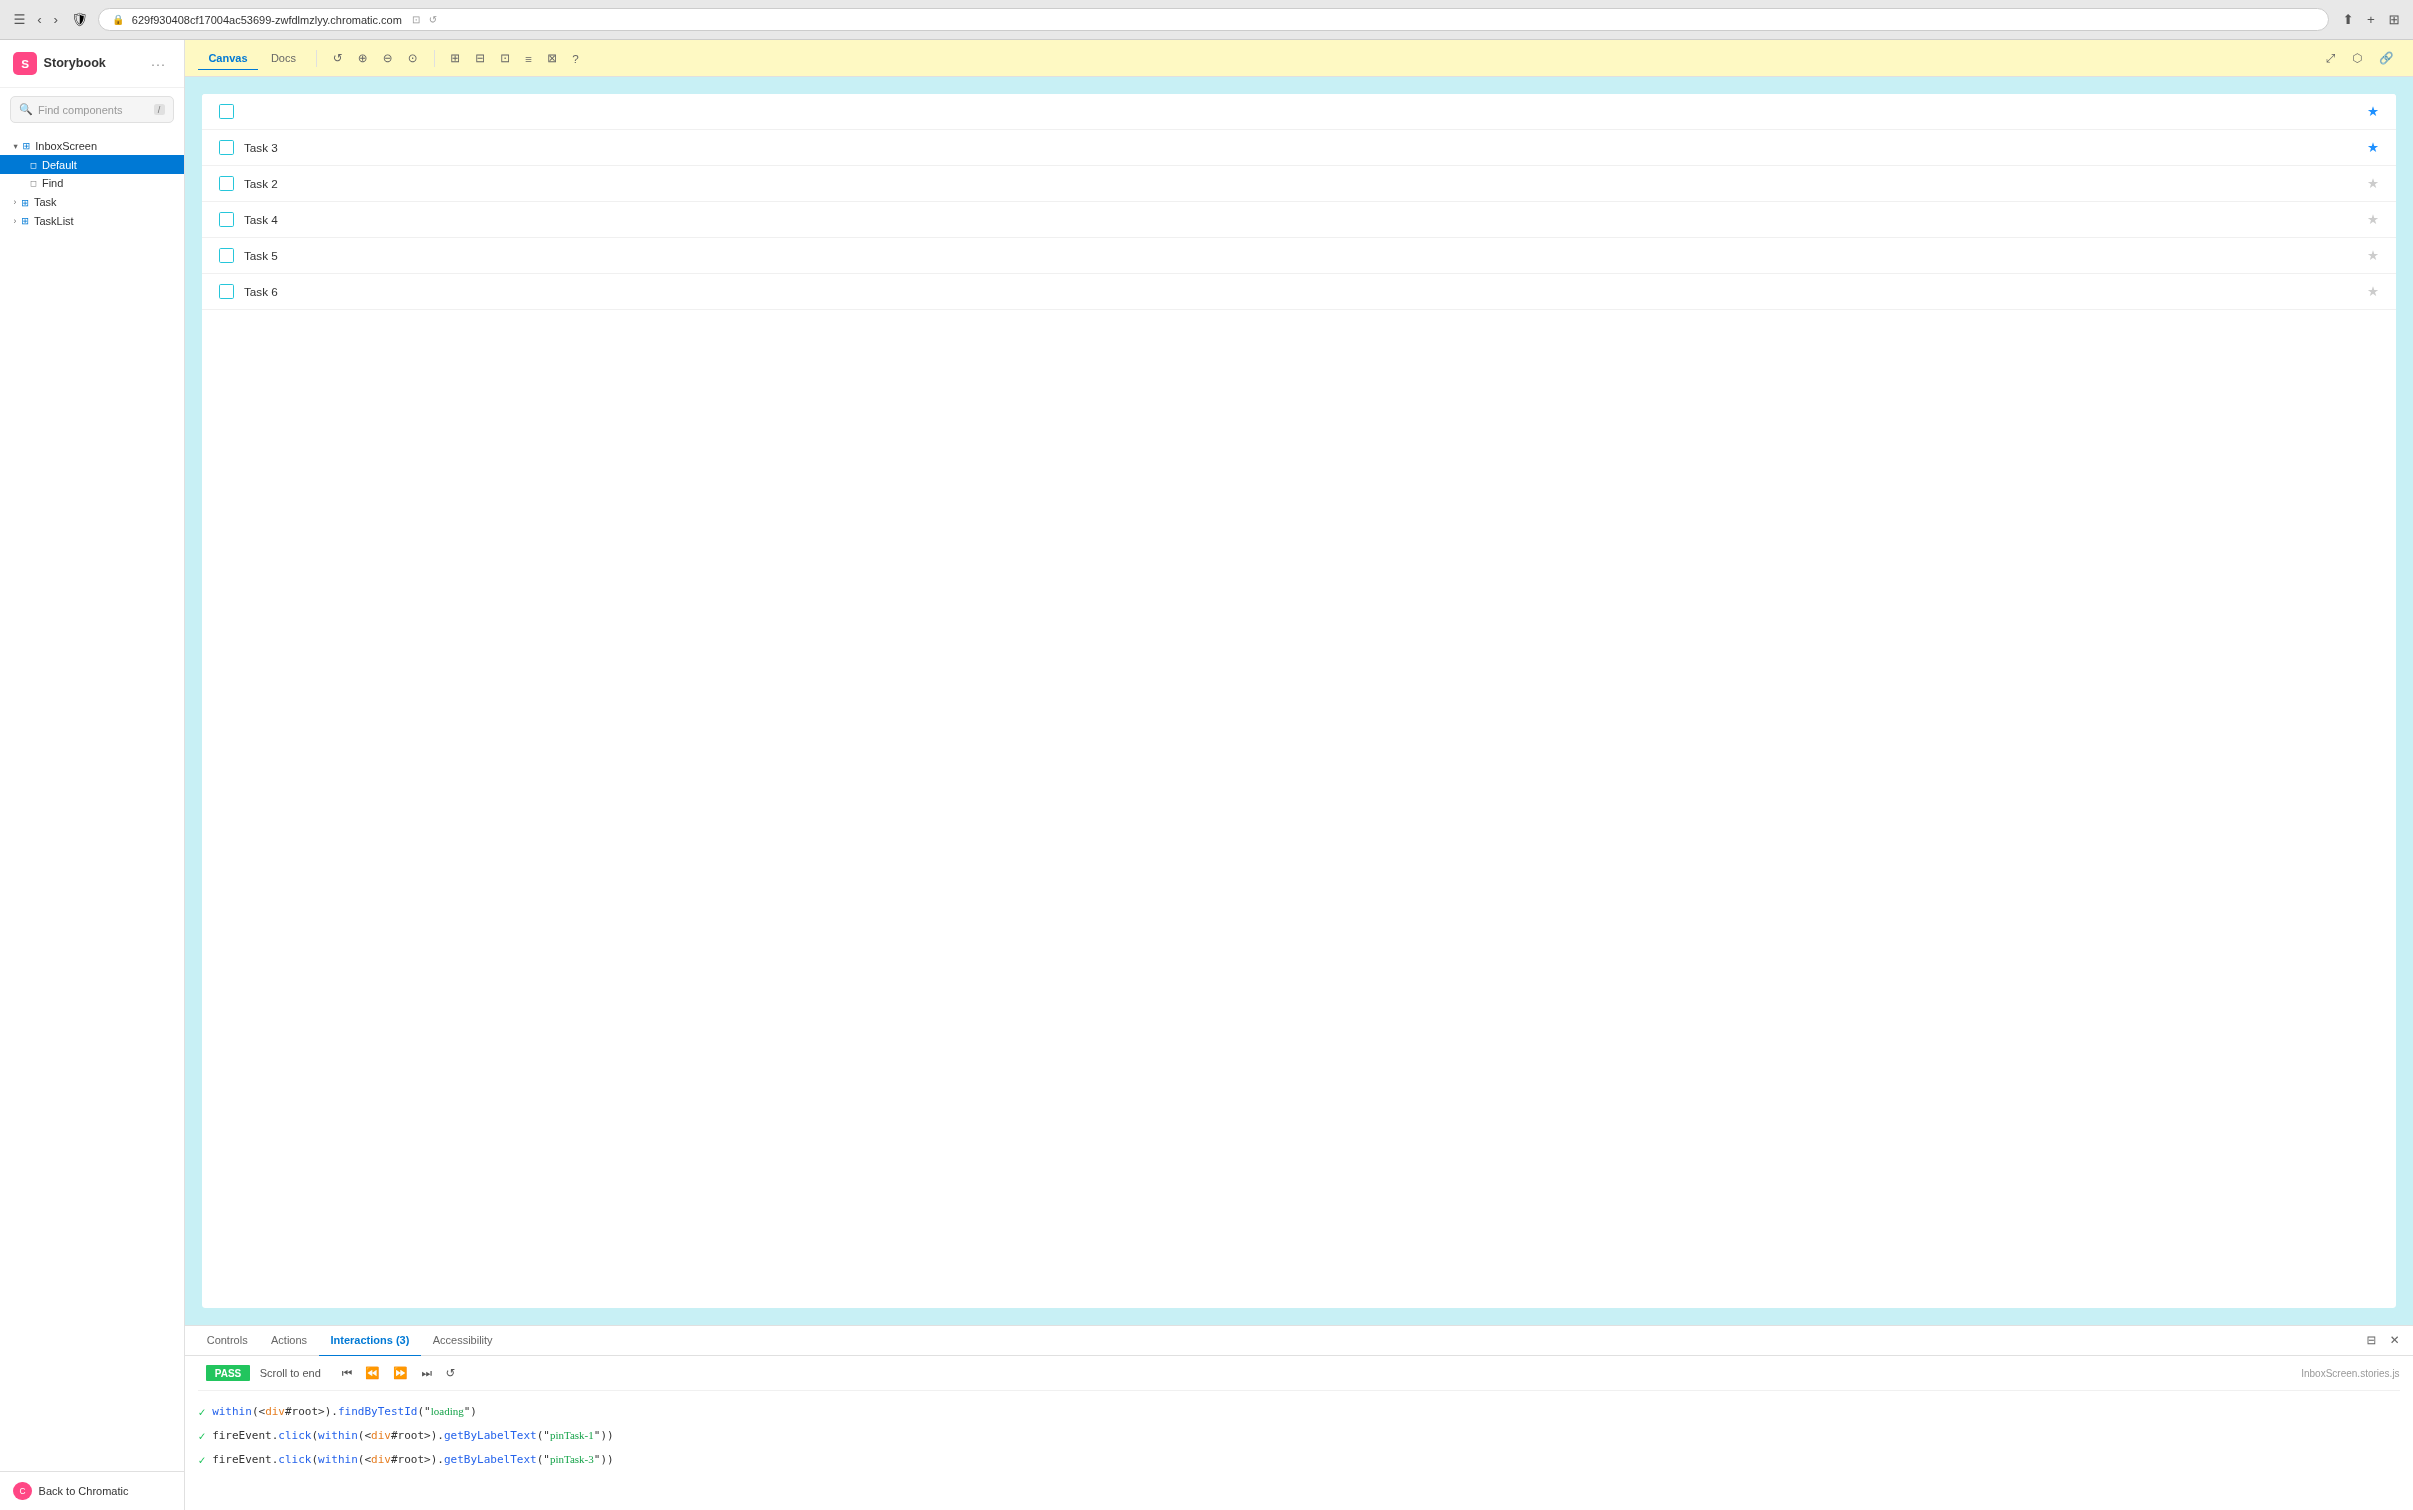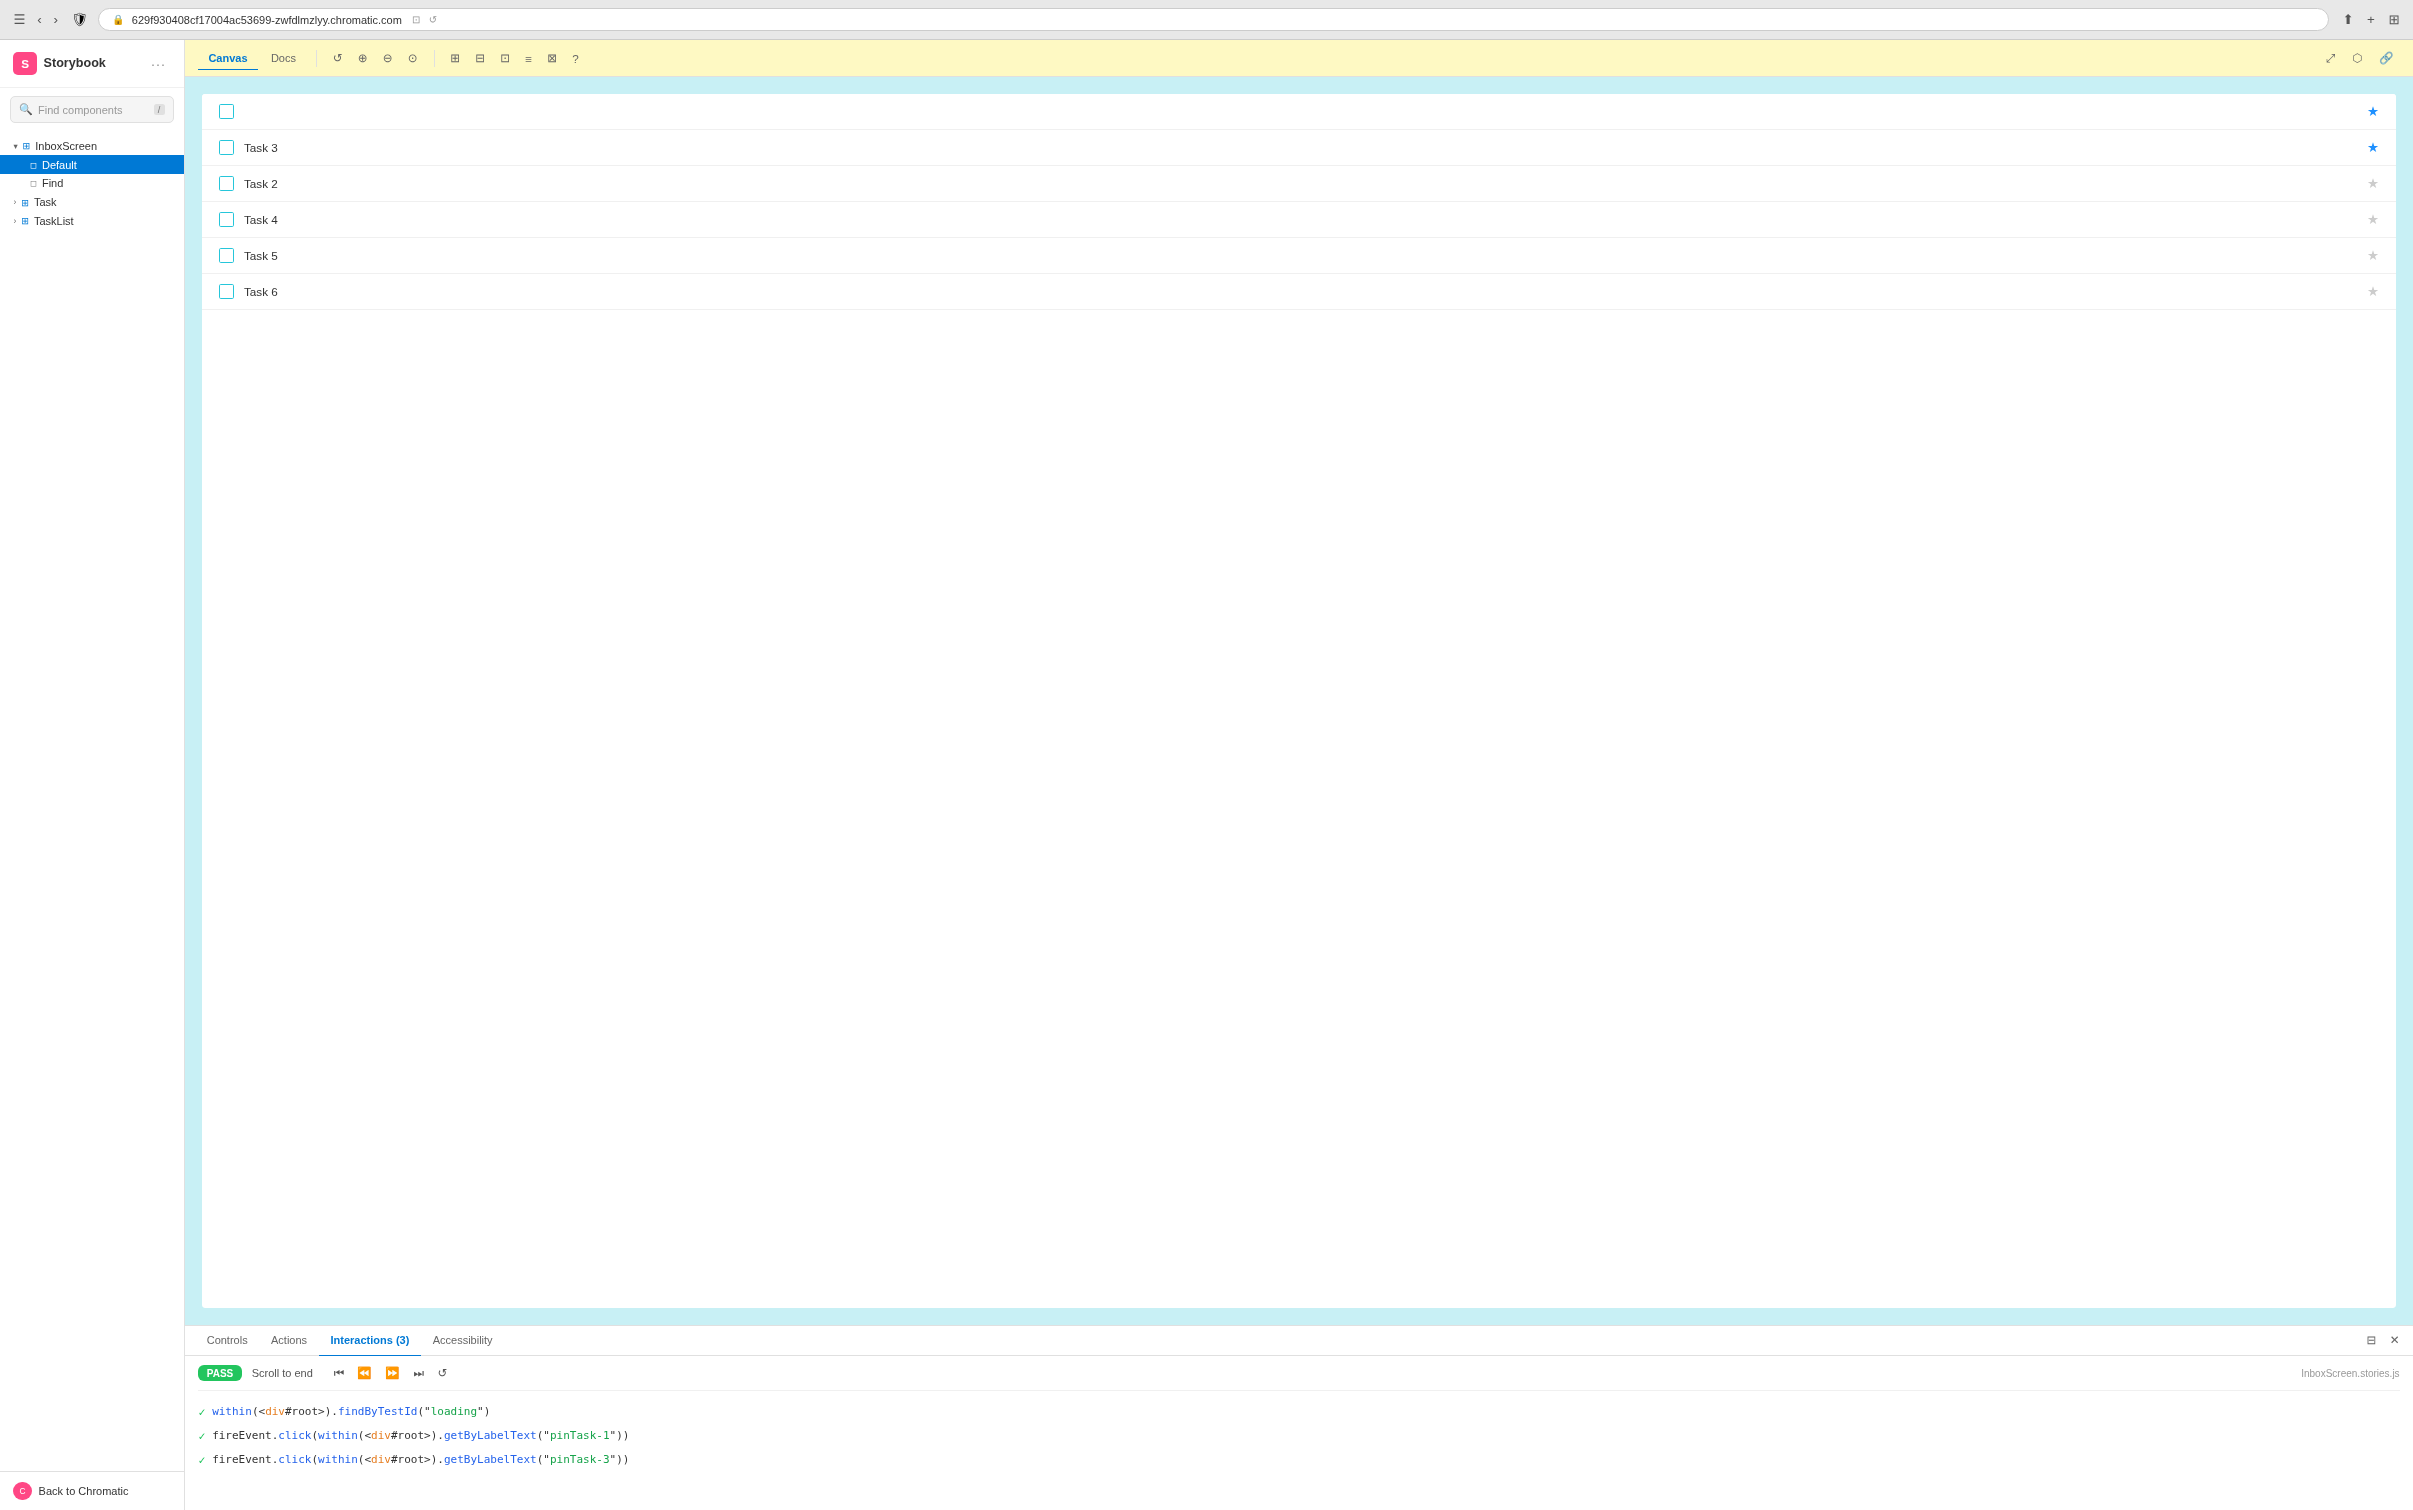--- a/index.html
+++ b/index.html
@@ -217,39 +217,40 @@
       margin-bottom: 8.4px;
       padding-bottom: 8.4px;
       border-bottom: 0.8px solid #f0f0f0;
     }
     .pass-badge {
       background: #22c55e;
       color: white;
       font-weight: 700;
       font-size: 10px;
       padding: 2.5px 8.4px;
-      border-radius: 6px;
+      border-radius: 1px;
+      margin-left: 8px;
     }
     .scroll-to-end { font-size: 11px; color: #555; }
     .playback-controls { display: flex; gap: 5px; margin-left: 6.7px; }
     .play-btn { background: none; border: none; cursor: pointer; color: #555; font-size: 11.7px; padding: 1.7px 4.2px; }
     .file-name { margin-left: auto; font-size: 10px; color: #999; }
 
     .interaction-line {
       display: flex;
       align-items: center;
       gap: 6.7px;
       padding: 5px 0;
       font-size: 11px;
       font-family: 'Monaco', 'Menlo', monospace;
     }
     .check-icon { color: #22c55e; font-size: 11.7px; }
     .code-blue { color: #2563eb; }
     .code-orange { color: #e67e22; }
-    .code-green { color: #16a34a; }
+    .code-green { color: #16a34a; font-family: Liberation Serif, serif; }
     .code-plain { color: #333; }
   </style>
 </head>
 <body>
 
 <div class="browser-chrome">
   <div class="browser-controls">
     <button class="browser-btn">☰</button>
     <button class="browser-btn">‹</button>
     <button class="browser-btn">›</button>

